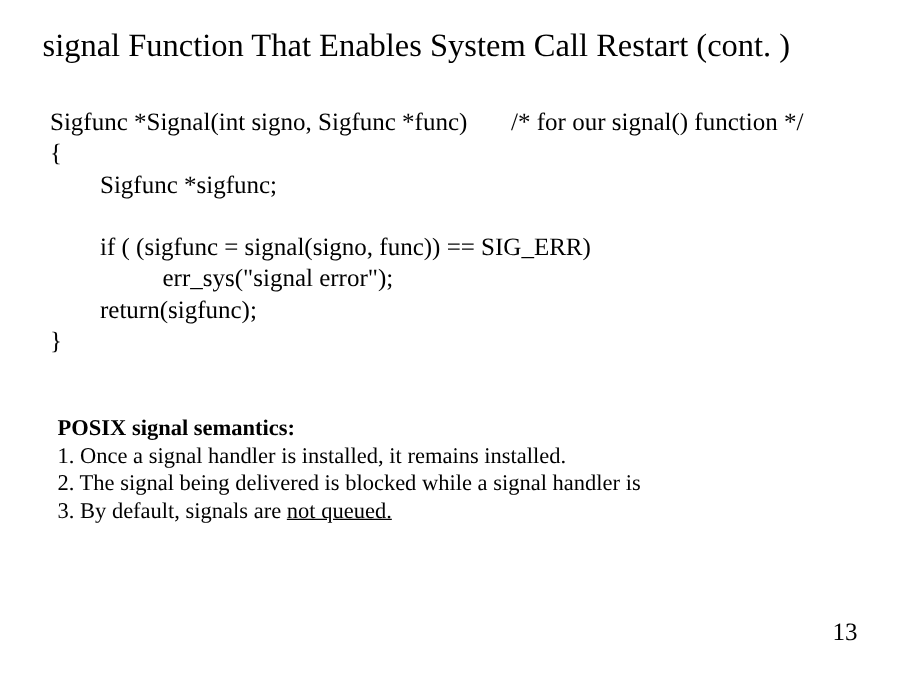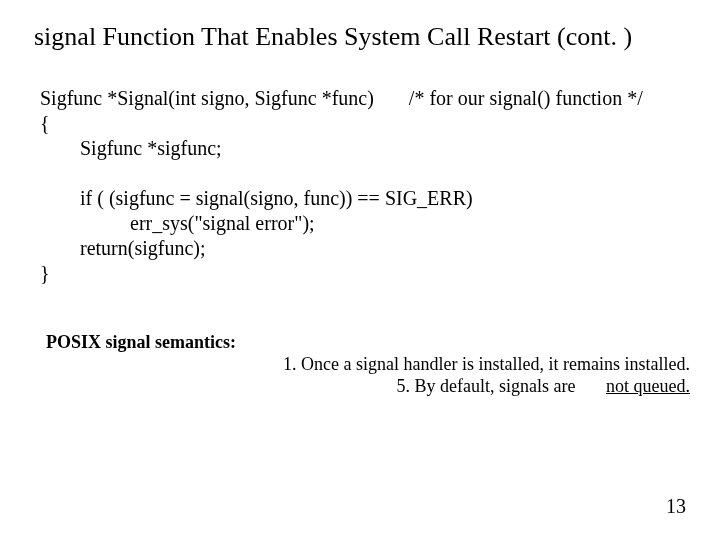--- a/index.html
+++ b/index.html
@@ -42,29 +42,27 @@
     left: 46px;
     right: 30px;
     font-size: 18px;
     line-height: 1.22;
   }
   .notes-heading {
     font-weight: bold;
   }
   .note-line {
     display: block;
-    text-align: right;
   }
   .note-cont {
     display: block;
     padding-left: 22px;
   }
   .underline {
     text-decoration: underline;
-    margin-left: 26px;
   }
   .pagenum {
     position: absolute;
     right: 34px;
     bottom: 18px;
     font-size: 20px;
   }
 </style>
 </head>
 <body>
@@ -78,18 +76,19 @@
 <span>        Sigfunc *sigfunc;</span>
 <span></span>
 <span>        if ( (sigfunc = signal(signo, func)) == SIG_ERR)</span>
 <span>                  err_sys("signal error");</span>
 <span>        return(sigfunc);</span>
 <span>}</span></div>
 
   <div class="notes-block">
     <span class="notes-heading">POSIX signal semantics:</span><br>
     <span class="note-line">1. Once a signal handler is installed, it remains installed.</span>
-    <span class="note-line"><span>5. By default, signals are </span><span class="underline">not queued.</span></span>
+    <span class="note-line">2. The signal being delivered is blocked while a signal handler is</span>
+    <span class="note-line"><span>3. By default, signals are </span><span class="underline">not queued.</span></span>
   </div>
 
   <div class="pagenum">13</div>
 
 </div>
 
 </body></html>

